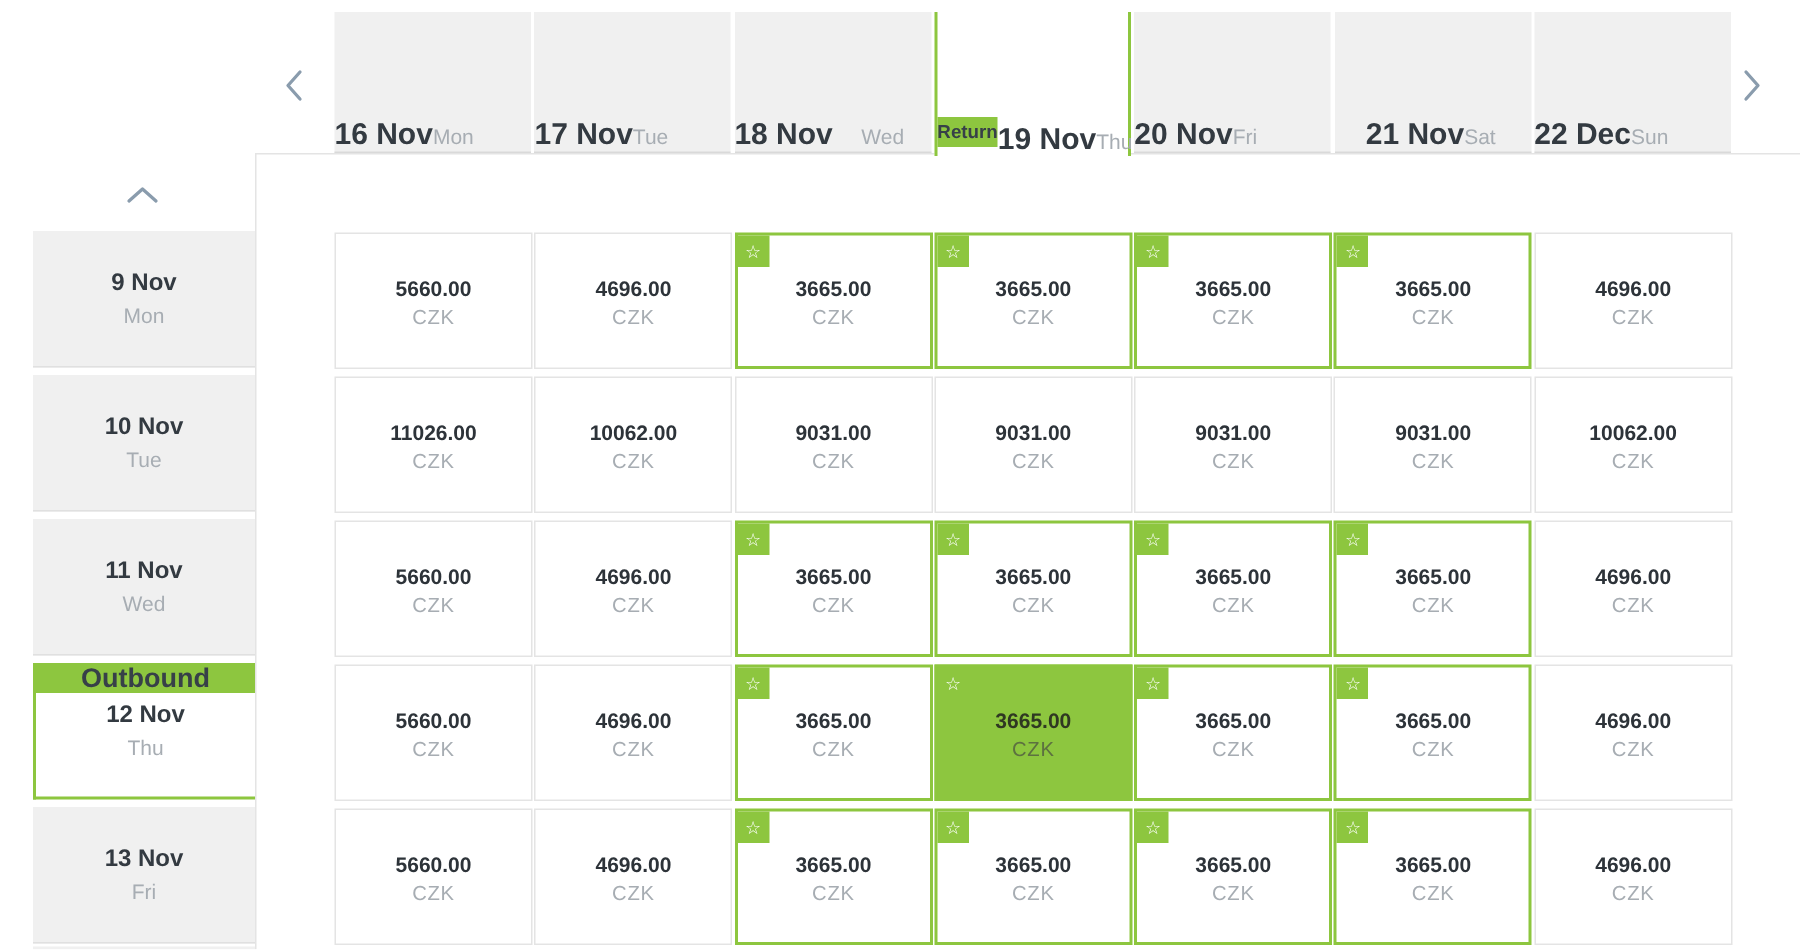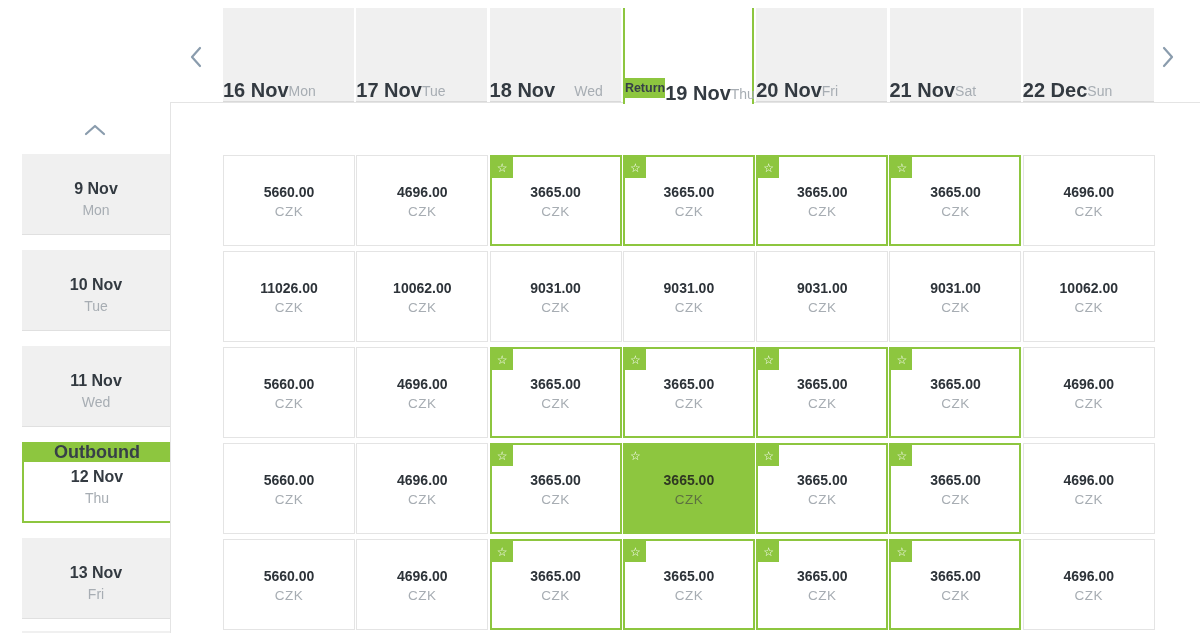--- a/index.html
+++ b/index.html
@@ -24,21 +24,21 @@
        border-bottom:1px solid #d9d9d9;display:flex;flex-direction:row;align-items:flex-end;
        padding-top:26px;z-index:2;cursor:pointer;}
   .tab .date{font-size:20px;font-weight:600;color:var(--dark);line-height:22px;white-space:nowrap;}
   .tab .day{font-size:14px;color:var(--muted);line-height:20px;}
   .tab.sel{background:#fff;border-left:2px solid var(--green);border-right:2px solid var(--green);
            border-bottom:none;height:96px;padding-top:0;z-index:3;}
   .tab .badge{width:100%;height:20px;background:var(--green);color:#374048;font-size:12.5px;
               font-weight:600;display:flex;align-items:center;justify-content:center;margin-bottom:6px;}
 
   
-  .srow{position:absolute;left:22px;width:148px;height:81px;background:var(--gray-bg);
+  .srow{position:absolute;left:22px;width:148px;height:91px;background:var(--gray-bg);
         border-bottom:1px solid #e0e0e0;display:flex;flex-direction:column;align-items:center;
         padding-top:24px;z-index:2;cursor:pointer;}
   .srow .date{font-size:16px;font-weight:600;color:var(--dark);line-height:22px;white-space:nowrap;}
   .srow .day{font-size:14px;color:var(--muted);line-height:20px;}
   .srow.sel{background:#fff;border-left:2px solid var(--green);border-bottom:2px solid var(--green);
             padding-top:0;z-index:3;}
   .srow .badge{width:100%;height:20px;background:var(--green);color:#374048;font-size:18px;
                font-weight:600;display:flex;align-items:center;justify-content:center;margin-bottom:4px;}
   .peek{position:absolute;left:22px;top:631px;width:148px;height:2px;background:var(--gray-bg);z-index:2;}
 
@@ -104,21 +104,21 @@
       </div>
       <div class="tab sel" style="left: 622.9px;">
         <div class="badge">Return</div>
         <div class="date">19 Nov</div>
         <div class="day">Thu</div>
       </div>
       <div class="tab" style="left: 756.2px;">
         <div class="date">20 Nov</div>
         <div class="day">Fri</div>
       </div>
-      <div class="tab" style="left: 889.5px;">
+      <div class="tab" style="left: 889.5px; padding-left: 21px;">
         <div class="date">21 Nov</div>
         <div class="day">Sat</div>
       </div>
       <div class="tab" style="left: 1022.8px;">
         <div class="date">22 Dec</div>
         <div class="day">Sun</div>
       </div>
     </div>
   <div id="side">
       <div class="srow" style="top: 154px;">

